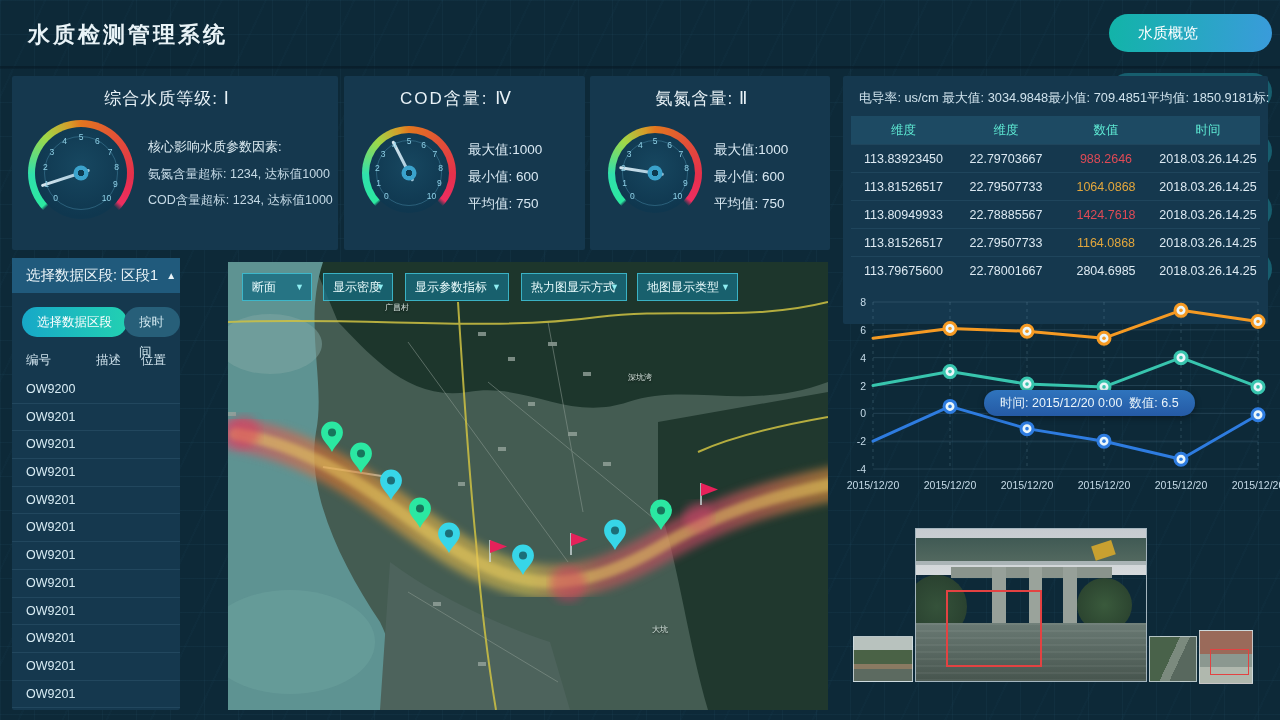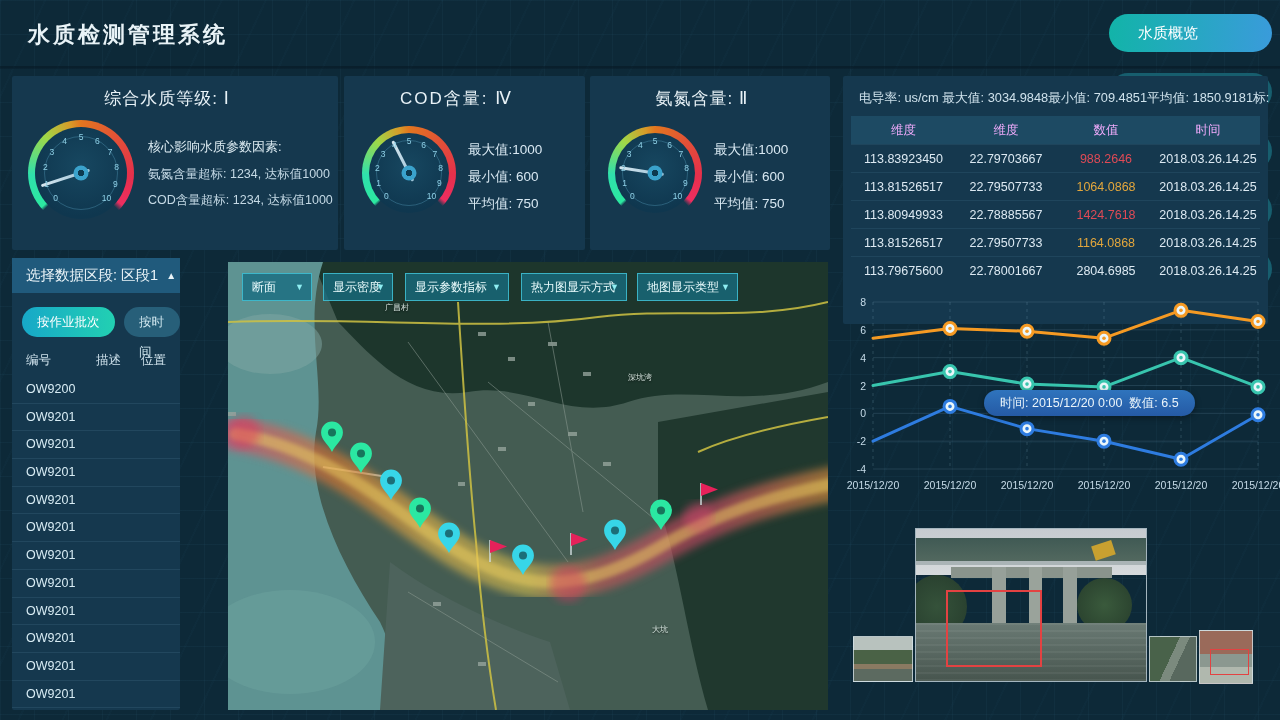--- a/index.html
+++ b/index.html
@@ -39,21 +39,21 @@
     background:linear-gradient(#d5e6ef,#9cc2d6);transform-origin:50% calc(100% - 9px);
     transform:translateX(-50%) rotate(var(--rot,0deg));}
   .ghub{position:absolute;left:50%;top:50%;width:15px;height:15px;border-radius:50%;transform:translate(-50%,-50%);
     background:radial-gradient(circle,#0d3a50 0 28%,#3aa2cc 30% 100%);}
   .info-line{position:absolute;font-size:12.5px;color:#c4d9e5;white-space:nowrap;}
   .stat-row{position:absolute;font-size:13.5px;color:#d8e8f2;white-space:nowrap;}
   
   .cond-header{position:absolute;left:16px;top:14px;font-size:12.8px;color:#cfe2ec;white-space:nowrap;}
   .ctable{position:absolute;left:8px;right:8px;top:40px;}
   .chead{display:flex;background:#1d4a63;height:28px;align-items:center;}
-  .chead span{font-size:12.5px;color:#f0abfc;text-align:center;}
+  .chead span{font-size:12.5px;color:#5eead4;text-align:center;}
   .crow{display:flex;height:27px;align-items:center;border-top:1px solid rgba(130,185,215,.10);}
   .crow span{font-size:12.5px;color:#dce9f2;text-align:center;}
   .c0{width:105px;} .c1{width:100px;} .c2{width:100px;} .c3{width:104px;}
   
   .sb-head{position:absolute;left:0;top:0;right:0;height:35px;background:#205a7c;
     display:flex;align-items:center;padding-left:14px;font-size:14.5px;color:#eaf4f8;cursor:pointer;}
   .sb-caret{margin-left:8px;font-size:10px;color:#eaf4f8;}
   .sb-btn{position:absolute;height:30px;line-height:30px;border-radius:16px;font-size:12.5px;
     padding:0 15px;cursor:pointer;}
   .sb-btn.active{background:linear-gradient(90deg,#17a8c8,#22d0b2);color:#fff;}
@@ -221,21 +221,21 @@
           </div>
         </div>
     </div>
   </div>
 
   <div class="panel" style="left:12px;top:258px;width:168px;height:452px;">
     <div class="sb-head">
       <span>选择数据区段: 区段1</span>
       <span class="sb-caret">▲</span>
     </div>
-    <div class="sb-btn active" style="left:10px;top:49px;">按作业批次</div>
+    <div class="sb-btn active" style="left:10px;top:49px;">选择数据区段</div>
     <div class="sb-btn plain" style="left:112px;top:49px;">按时间</div>
     <div class="sb-cols">
       <span>编号</span>
       <span>描述</span>
       <span>位置</span>
     </div>
     <div class="sb-rows">
         <div class="sb-row">OW9200</div>
         <div class="sb-row">OW9201</div>
         <div class="sb-row">OW9201</div>

